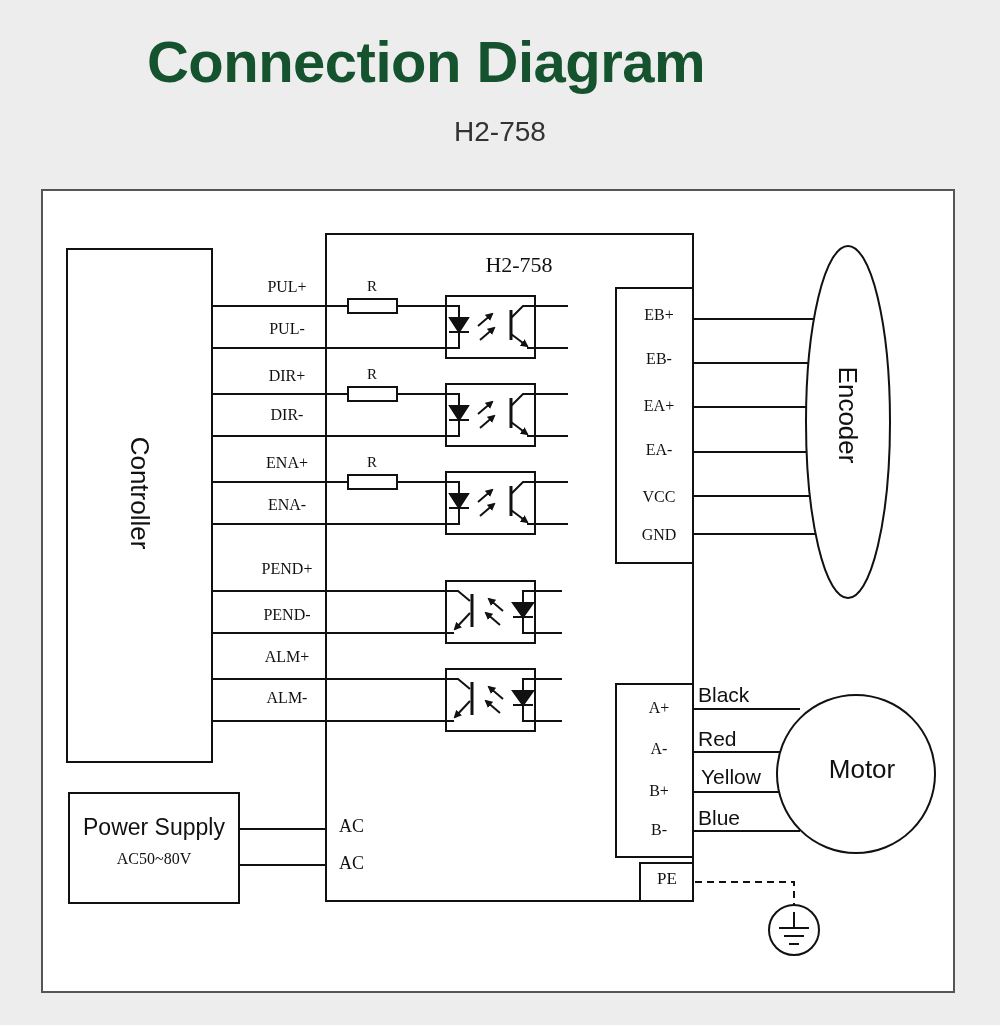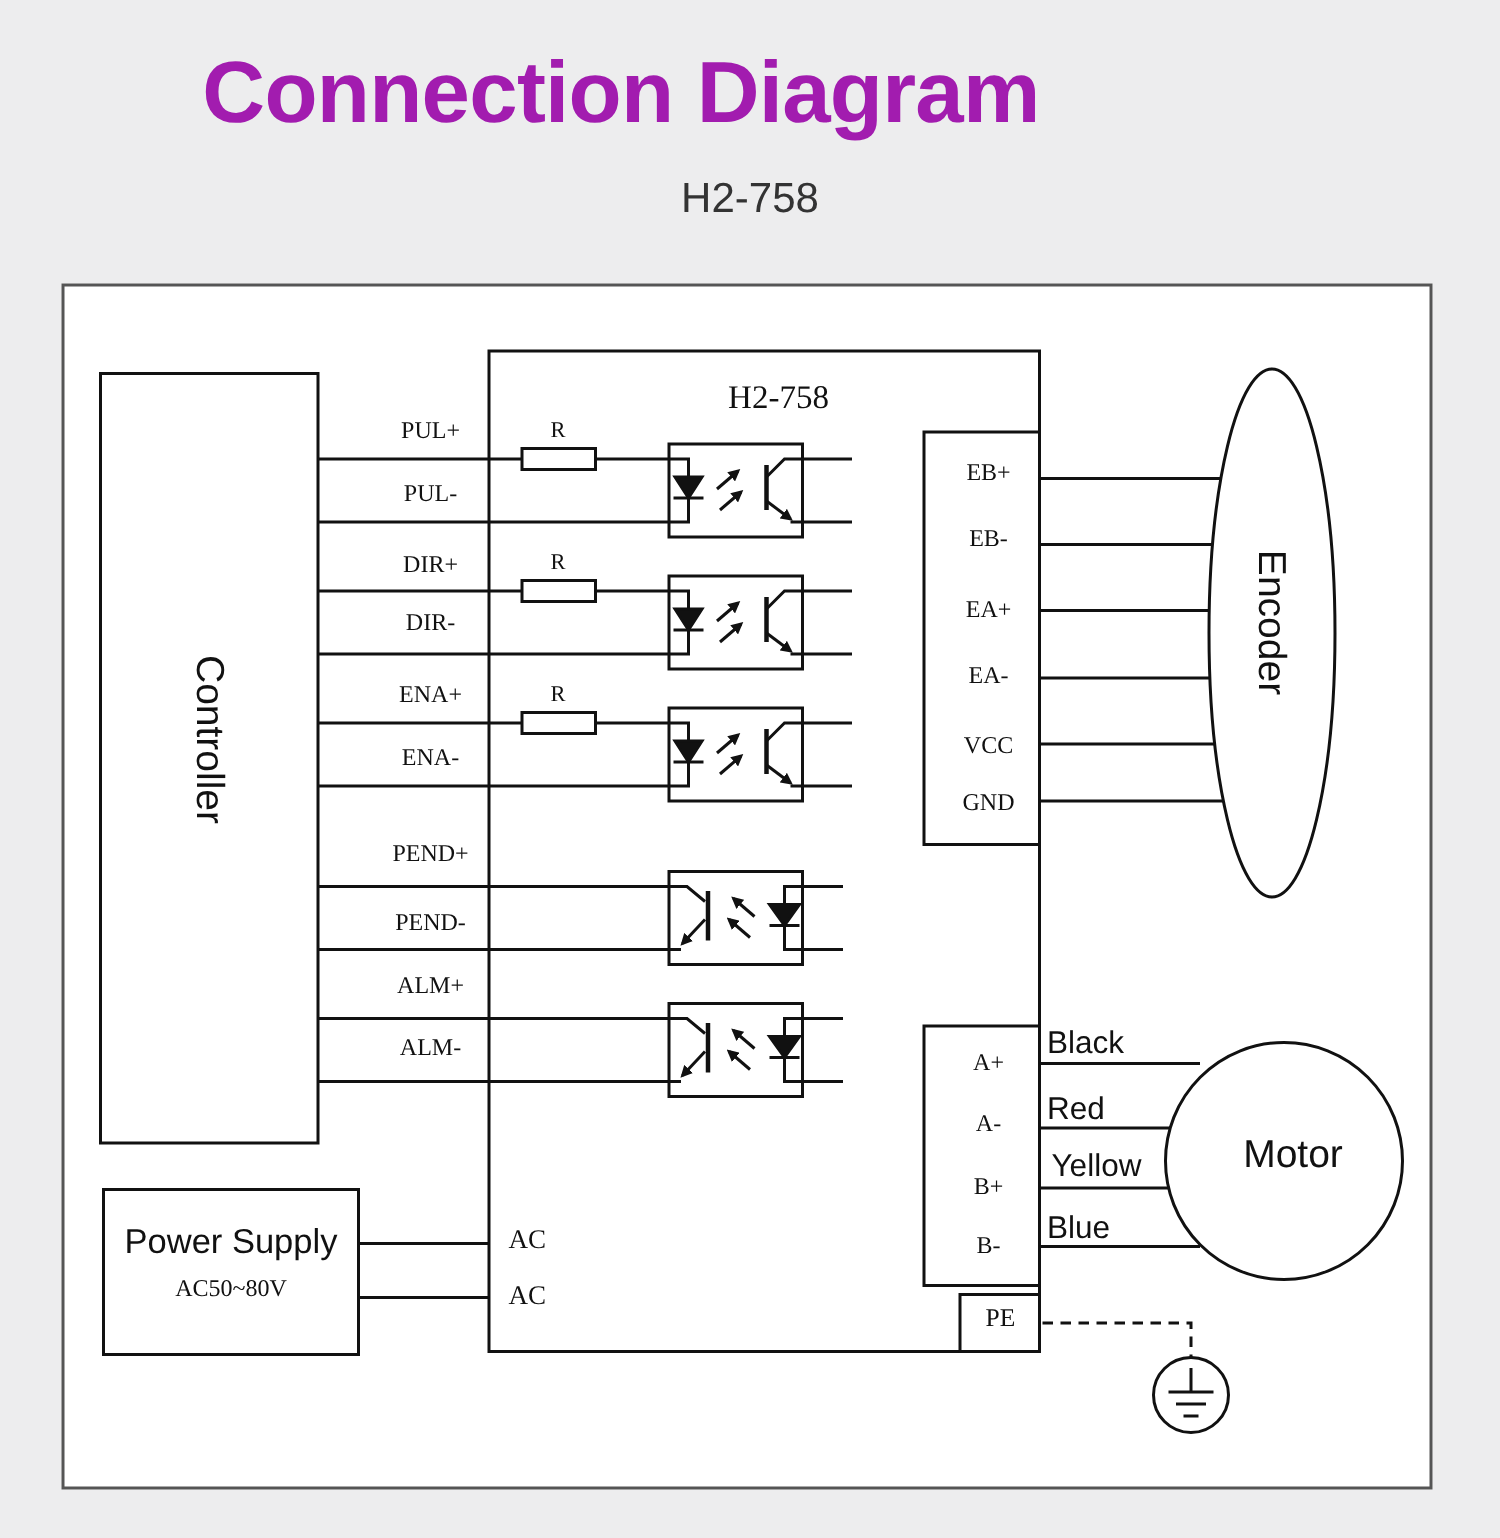--- a/index.html
+++ b/index.html
@@ -1,20 +1,20 @@
 <!DOCTYPE html>
 <html><head>
 <meta charset="utf-8">
 <style>
   html, body { margin:0; padding:0; }
   body { width:1000px; height:1025px; background:#ededee; position:relative; overflow:hidden;
          font-family:"Liberation Sans", sans-serif; }
-  .title { position:absolute; left:0; width:828px; top:28px; text-align:center;
+  .title { position:absolute; left:12px; width:828px; top:28px; text-align:center;
            font-family:"Liberation Sans", sans-serif; font-weight:bold; font-size:58px;
-           color:#a21caf; letter-spacing:-0.5px; }
+           color:#14532d; letter-spacing:-0.5px; }
   .subtitle { position:absolute; left:0; width:1000px; top:116px; text-align:center;
               font-size:28px; color:#333; }
   .frame { position:absolute; left:41px; top:189px; width:914px; height:804px;
            background:#fff; border:2px solid #555; box-sizing:border-box; }
   svg { position:absolute; left:0; top:0; }
   .serif { font-family:"Liberation Serif", serif; }
   .sans { font-family:"Liberation Sans", sans-serif; }
 </style>
 </head>
 <body>

